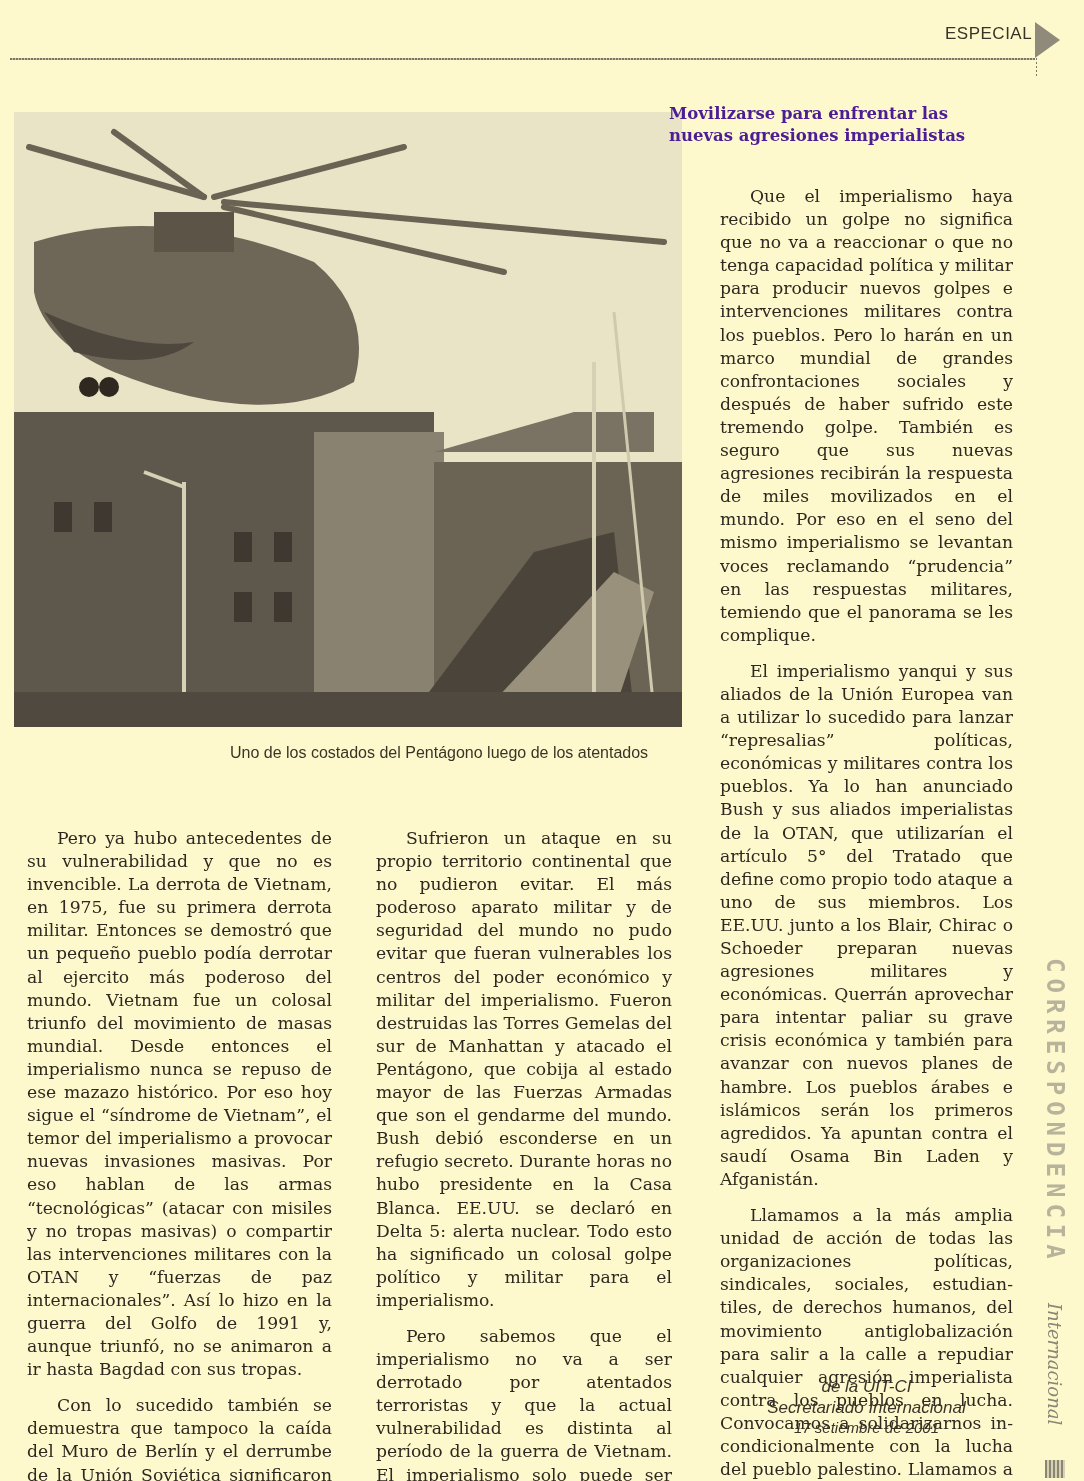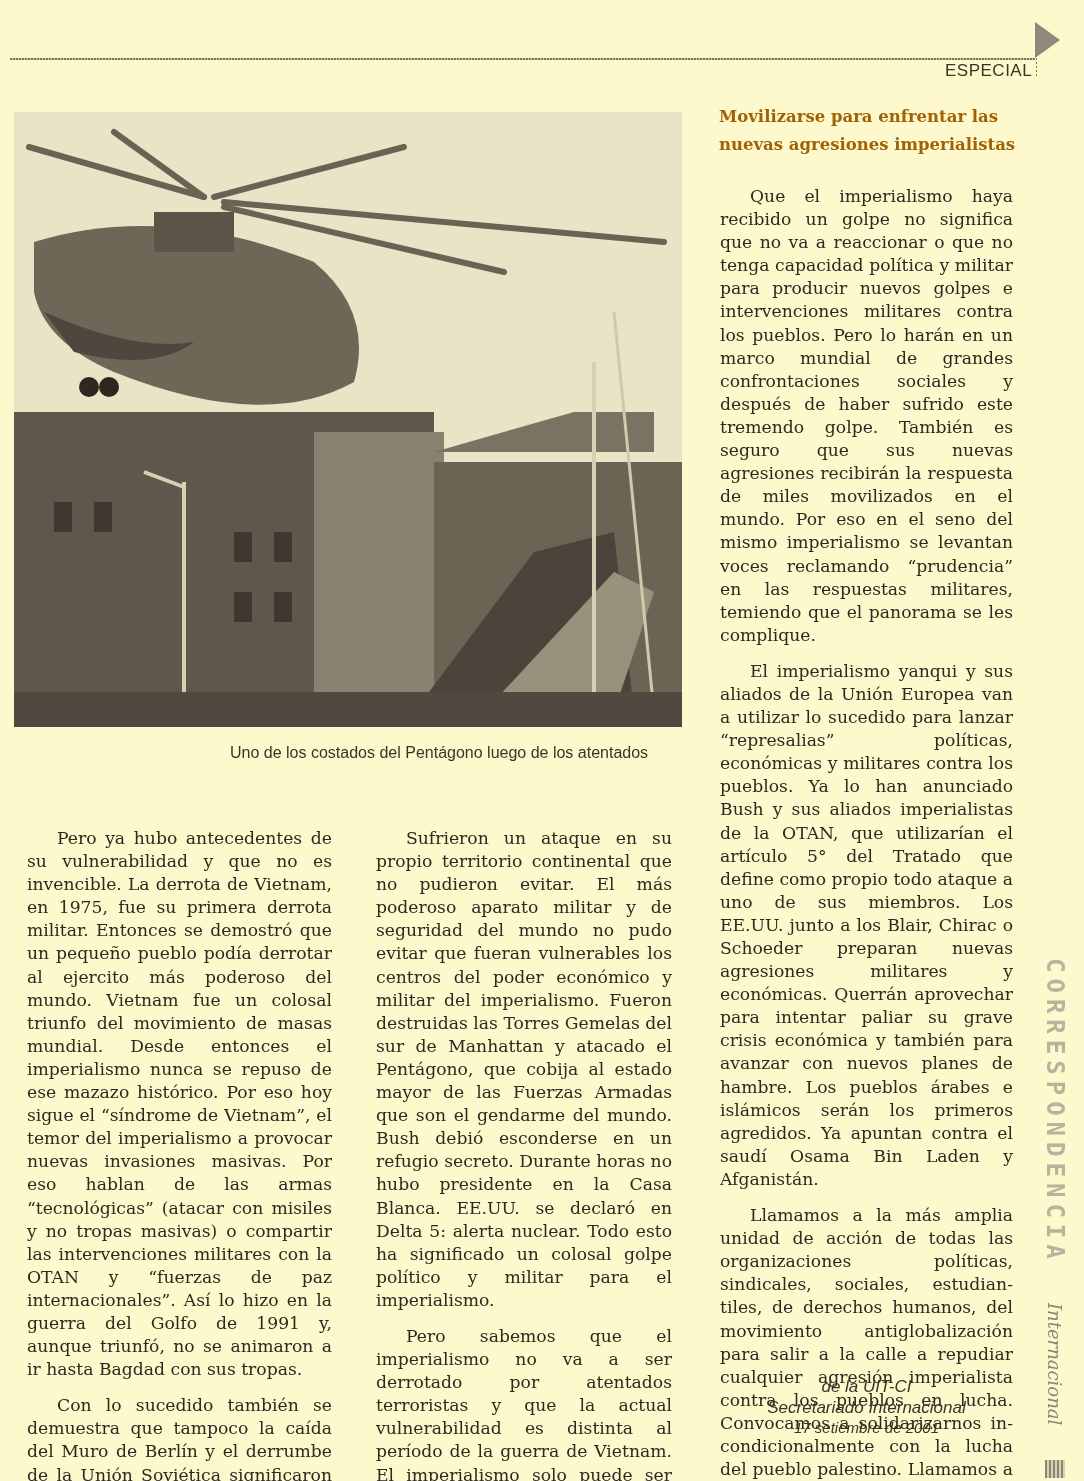--- a/index.html
+++ b/index.html
@@ -10,21 +10,20 @@
     color: #2e2820;
   }
   .header-rule {
     position: absolute; left: 10px; top: 58px; width: 1025px; height: 2px;
     background: repeating-linear-gradient(90deg, #7a7566 0 2px, #c9c39f 2px 3px);
   }
   .section-label {
     position: absolute; left: 945px; top: 24px;
     font-family: "Liberation Sans", sans-serif; font-size: 17px; letter-spacing: 0.5px;
     color: #3a3428;
-    margin-top: 37px;
   }
   .arrow {
     position: absolute; left: 1035px; top: 22px; width: 0; height: 0;
     border-left: 25px solid #8f8a7a;
     border-top: 18px solid transparent;
     border-bottom: 18px solid transparent;
   }
   .arrow-tick {
     position: absolute; left: 1036px; top: 58px; width: 1px; height: 20px;
     background: repeating-linear-gradient(180deg, #7a7566 0 2px, transparent 2px 4px);
@@ -40,22 +39,22 @@
   }
   .col-text {
     position: absolute; font-size: 17.2px; line-height: 23.1px;
     text-align: justify; hyphens: manual;
   }
   .col-text p { margin: 13px; text-indent: 30px; }
   .col1 { left: 14px; top: 814px; width: 331px; }
   .col2 { left: 363px; top: 814px; width: 322px; }
   .col3 { left: 707px; top: 172px; width: 319px; }
   .subhead {
-    position: absolute; left: 719px; top: 103px; width: 320px;
-    font-weight: bold; font-size: 16.5px; line-height: 28px; color: #a16207;
+    position: absolute; left: 669px; top: 103px; width: 320px;
+    font-weight: bold; font-size: 16.5px; line-height: 22px; color: #4c1d95;
   }
   .signature {
     position: absolute; left: 707px; top: 1376px; width: 319px; text-align: center;
     font-family: "Liberation Sans", sans-serif; font-style: italic; color: #3a3428;
   }
   .signature .org { font-size: 17px; line-height: 21px; }
   .signature .date { font-size: 15px; line-height: 20px; }
   .masthead {
     position: absolute; left: 1041px; top: 958px; width: 30px; height: 490px;
   }

